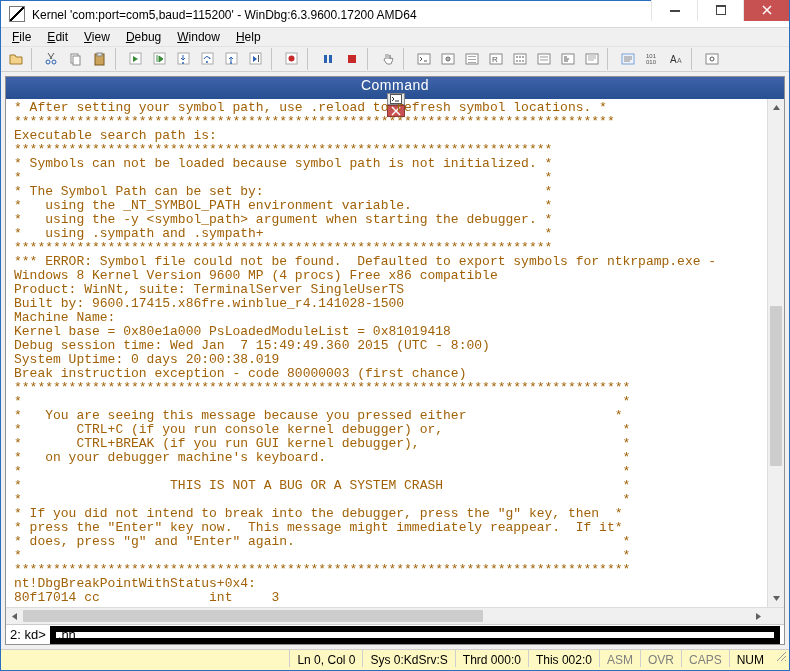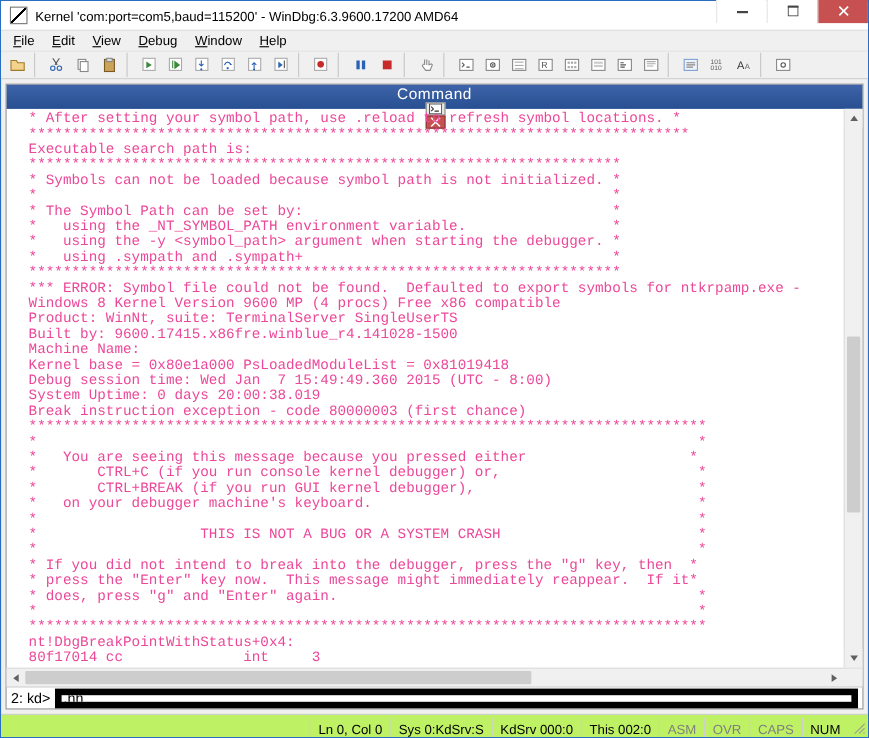--- a/index.html
+++ b/index.html
@@ -19,34 +19,34 @@
   .tb-btn { width: 22px; height: 22px; display:flex; align-items:center; justify-content:center; border:1px solid transparent; }
   .tb-sep { width: 6px; height: 22px; border-left: 1px solid #c6c6c6; margin: 0 2px; }
   .workspace { flex:1; padding: 4px; display:flex; }
   .cmd-pane { flex:1; border: 1px solid #919191; background:#fff; display:flex; flex-direction:column; }
   .pane-title { height: 22px; background: linear-gradient(#3f63a9,#274f91); color:#fff; display:flex; align-items:center; padding: 0 6px; font-size:14px; letter-spacing:0.5px;flex-direction:column; }
   .pane-title .spacer { flex:1; }
   .pane-title .pbtn { width:18px; height:16px; margin-left:2px; display:flex; align-items:center; justify-content:center; }
   .pane-title .pbtn.sys { background:#e8e8e8; border:1px solid #888; }
   .pane-title .pbtn.close { background:#c75050; border:1px solid #883838; color:#fff; }
   .scroll-wrap { flex:1; display:flex; min-height:0; }
-  .output { flex:1; font-family: "Consolas","Courier New", monospace; font-size: 13px; line-height: 14px; white-space: pre; padding: 2px 20px; color:#ec4899; overflow:hidden; }
+  .output { flex:1; font-family: "Consolas","Courier New", monospace; font-size: 13px; line-height: 14px; white-space: pre; padding: 2px 8px; color:#a16207; overflow:hidden; }
   .vbar { width: 17px; background:#f0f0f0; border-left:1px solid #dcdcdc; display:flex; flex-direction:column; }
   .vbar .arrow { height:17px; display:flex; align-items:center; justify-content:center; background:#f0f0f0; }
   .vbar .track { flex:1; position:relative; }
   .vbar .thumb { position:absolute; left:2px; right:2px; top:40%; height:160px; background:#cdcdcd; border-radius:1px; }
   .hbar { height: 17px; background:#f0f0f0; border-top:1px solid #dcdcdc; display:flex; }
   .hbar .arrow { width:17px; display:flex; align-items:center; justify-content:center; }
   .hbar .track { flex:1; position:relative; }
   .hbar .thumb { position:absolute; top:2px; bottom:2px; left:0; width:460px; background:#cdcdcd; border-radius:1px; }
   .hbar .gap { width:17px; background:#f0f0f0; }
   .input-line { display:flex; border-top:1px solid #ccc; font-family:Liberation Sans, sans-serif; font-size:13px; height:20px; align-items:center; }
   .input-line .prompt { padding: 0 4px; }
   .input-line input { flex:1; border:6px solid #000000; height:18px; font-family:inherit; font-size:inherit; padding:0 2px; margin-right:4px; }
-  .statusbar { height: 23px; background:#bef264; border-top:1px solid #cfcfcf; display:flex; align-items:flex-end; }
+  .statusbar { height: 23px; background:#fef9c3; border-top:1px solid #cfcfcf; display:flex; align-items:flex-start; }
   .statusbar .cell { border-left:1px solid #cfcfcf; padding: 3px 7px 0; font-size:12px; color:#000; white-space:nowrap; }
   .statusbar .flex { flex:1; }
   .statusbar .dim { color:#808080; }
   .statusbar .grip { width:18px; display:flex; align-items:flex-end; justify-content:flex-end; padding:0 2px 2px 0; }
   svg.ic { width:16px; height:16px; }
 </style>
 </head>
 <body>
 
 <div class="window">
@@ -352,21 +352,21 @@
         <span class="prompt">2: kd&gt;</span>
         <input type="text" value=".hh" style="">
       </div>
     </div>
   </div>
 
   <div class="statusbar">
     <div class="flex"></div>
     <div class="cell">Ln 0, Col 0</div>
     <div class="cell">Sys 0:KdSrv:S</div>
-    <div class="cell">KdSrv 000:0</div>
+    <div class="cell">Thrd 000:0</div>
     <div class="cell">This 002:0</div>
     <div class="cell dim">ASM</div>
     <div class="cell dim">OVR</div>
     <div class="cell dim">CAPS</div>
     <div class="cell">NUM</div>
     <div class="grip">
         <svg width="12" height="12">
           <path d="M2 11l9-9M6 11l5-5M10 11l1-1" stroke="#9a9a9a"></path>
         </svg>
       </div>

